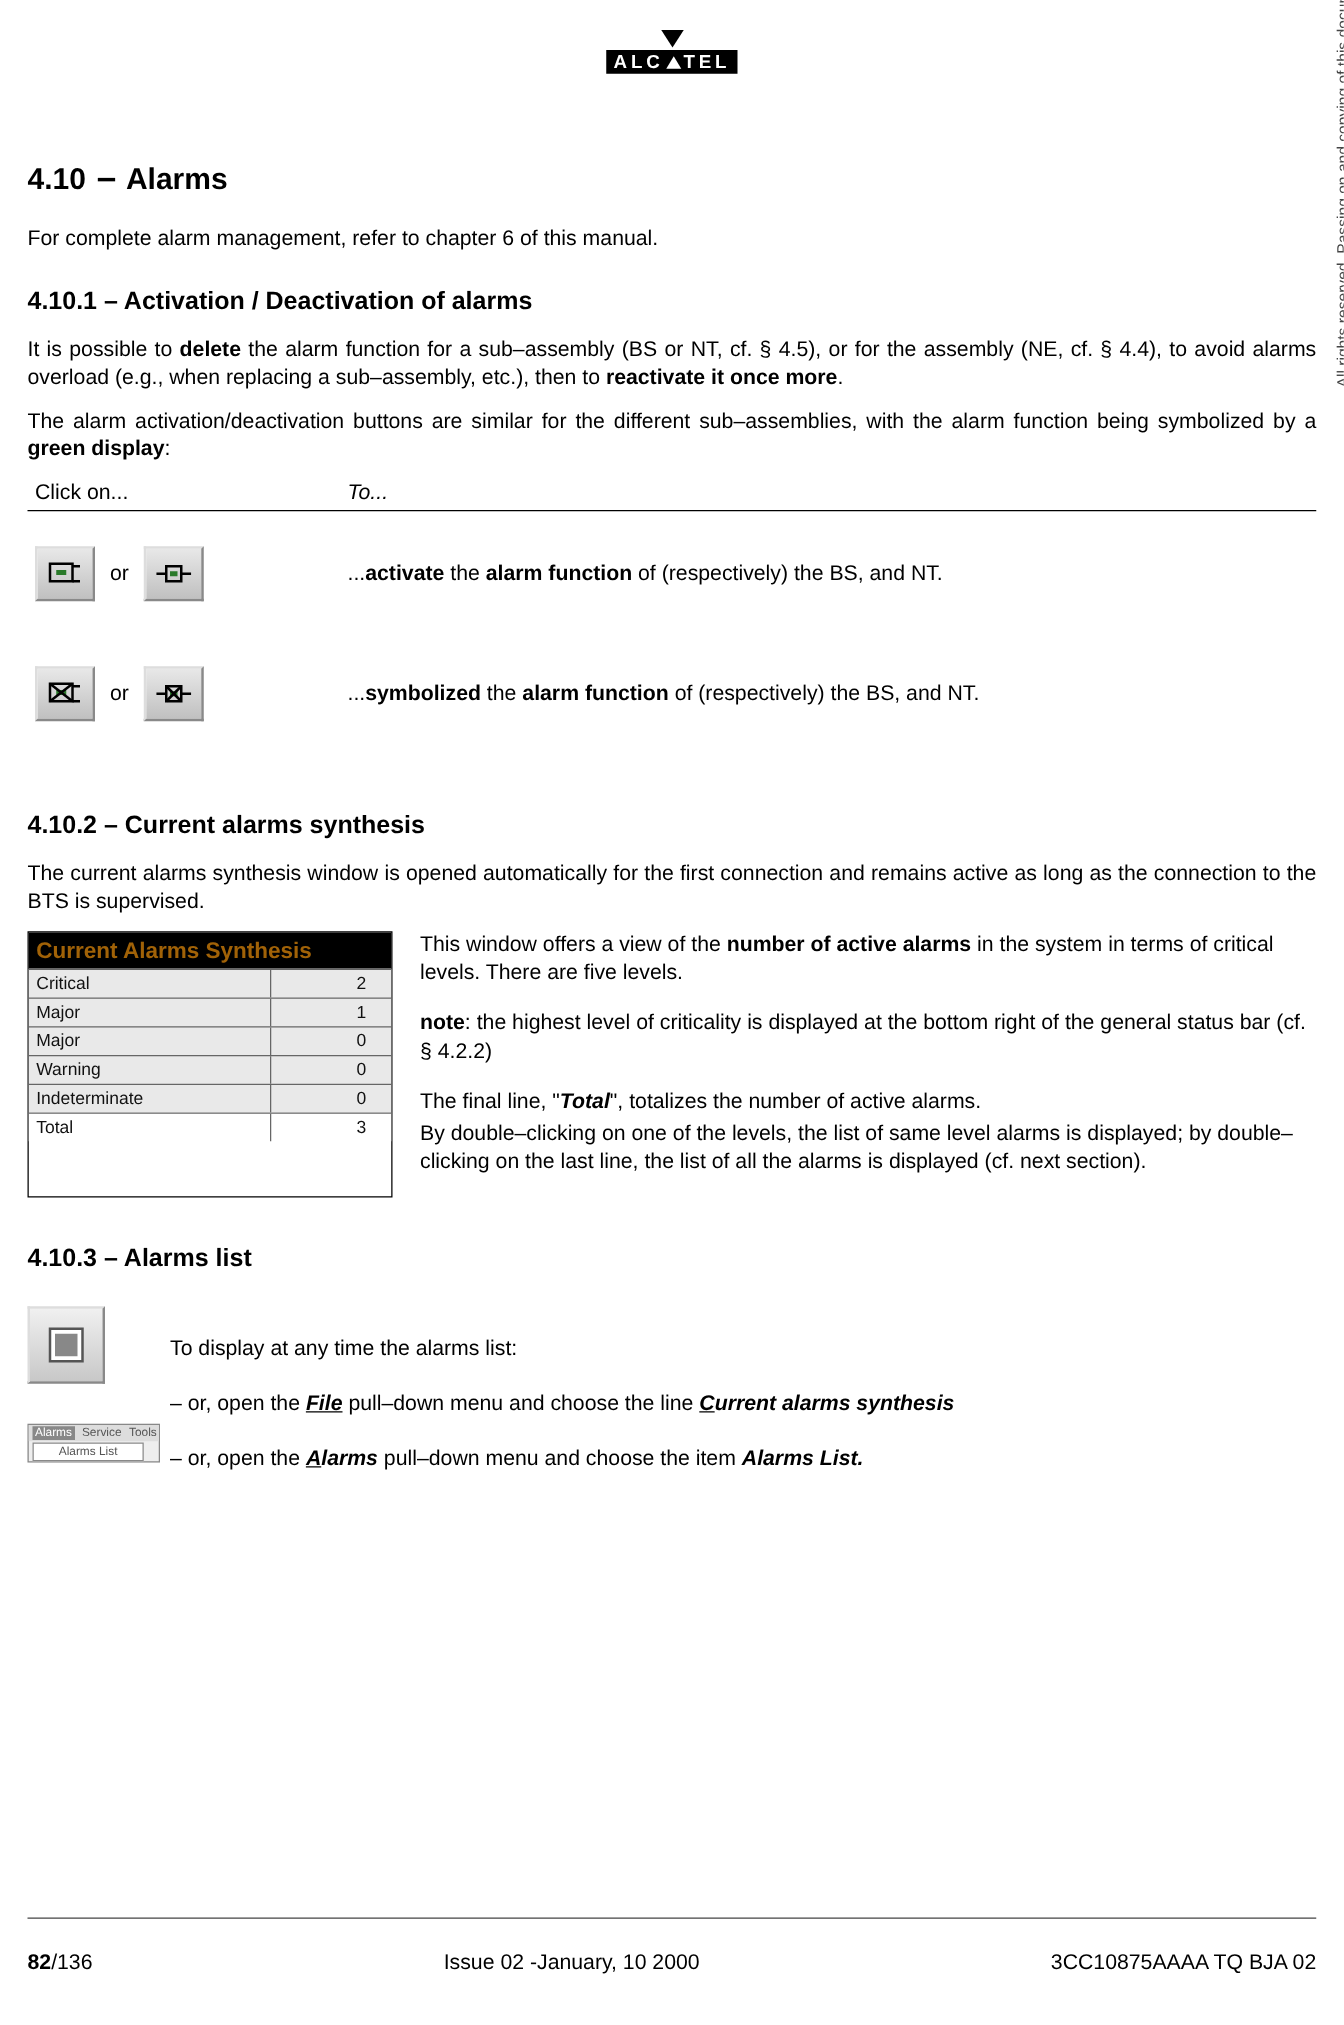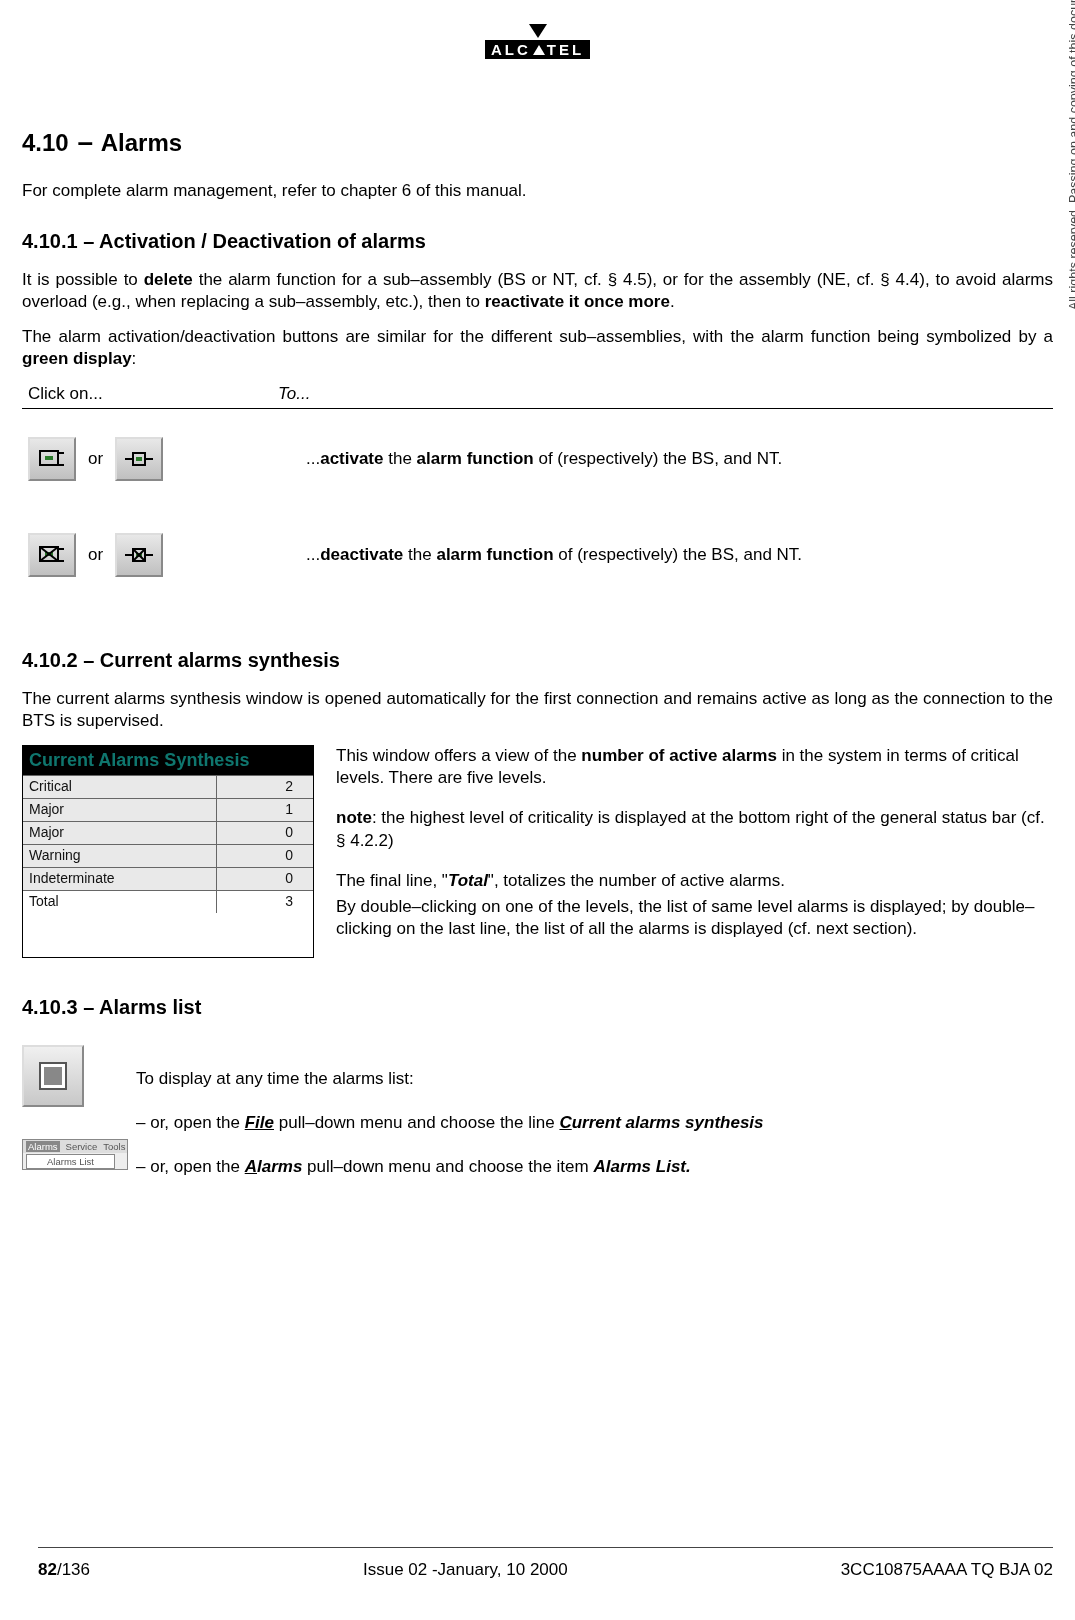--- a/index.html
+++ b/index.html
@@ -98,21 +98,20 @@
     border-bottom: 1px solid #000;
     padding-bottom: 4px;
     font-size: 17px;
   }
   .action-head .c1 { width: 250px; padding-left: 6px;}
   .action-head .c2 { flex: 1; font-style: italic;}
   .action-row {
     display: flex;
     align-items: center;
     padding: 28px 0 12px 0;
-    gap: 28px;
   }
   .action-row .c1 { width: 250px; display: flex; align-items: center; gap: 12px; padding-left: 6px;}
   .action-row .c2 { flex: 1; font-size: 17px;}
   .icon-btn {
     background: linear-gradient(#e8e8e8, #c0c0c0);
     border: 2px outset #ddd;
     width: 44px; height: 40px;
     display: inline-flex;
     align-items: center; justify-content: center;
   }
@@ -124,21 +123,21 @@
     gap: 22px;
     margin-top: 14px;
   }
   .alarms-table {
     width: 290px;
     border: 1px solid #000;
     font-family: Arial, sans-serif;
   }
   .alarms-table .title {
     background: #000;
-    color: #0f766e;
+    color: #a16207;
     font-weight: bold;
     padding: 4px 6px;
     font-size: 18px;
   }
   .alarms-table .row {
     display: flex;
     border-top: 1px solid #666;
     background: #e9e9e9;
     font-size: 14px;
     color: #111;
@@ -153,27 +152,27 @@
     text-align: right;
     padding: 2px 20px 4px 6px;
   }
   .alarms-table .row.white { background: #fff; }
   .alarms-desc { flex: 1; font-size: 17px; }
   .alarms-desc p { margin: 0 0 18px 0; line-height: 1.3;}
 
   
   .footer {
     position: absolute;
-    left: 38px; right: 22px;
+    left: 22px; right: 22px;
     bottom: 40px;
     display: flex;
     justify-content: space-between;
     align-items: center;
     border-top: 1px solid #444;
-    padding-top: 12px;
+    padding-top: 25px;
     font-size: 17px;
   }
   .footer .pg .b { font-weight: bold; }
 
   
   .alarmslist-block {
     display: flex;
     gap: 18px;
     margin-top: 26px;
     align-items: flex-start;
@@ -293,21 +292,21 @@
             <line x1="0" y1="12" x2="8" y2="12" stroke="#000" stroke-width="2"></line>
             <rect x="8" y="6" width="12" height="12" fill="none" stroke="#000" stroke-width="2"></rect>
             <rect x="11" y="10" width="6" height="4" fill="#2a7a2a"></rect>
             <line x1="8" y1="6" x2="20" y2="18" stroke="#000" stroke-width="2"></line>
             <line x1="20" y1="6" x2="8" y2="18" stroke="#000" stroke-width="2"></line>
             <line x1="20" y1="12" x2="28" y2="12" stroke="#000" stroke-width="2"></line>
           </svg>
         </span>
       </div>
       <div class="c2">
-        <span>...</span><span class="b">deactivate</span><span> the </span><span class="b">alarm function</span><span> of (respectively) the BS, and NT.</span>
+        <span>...</span><span class="b">symbolized</span><span> the </span><span class="b">alarm function</span><span> of (respectively) the BS, and NT.</span>
       </div>
     </div>
   </div>
 
   <h2 class="sub" style="margin-top:60px;">4.10.2 – Current alarms synthesis</h2>
   <p class="body">The current alarms synthesis window is opened automatically for the first connection and remains active as long as the connection to the BTS is supervised.</p>
 
   <div class="alarms-block">
     <div class="alarms-table">
       <div class="title">Current Alarms Synthesis</div>

